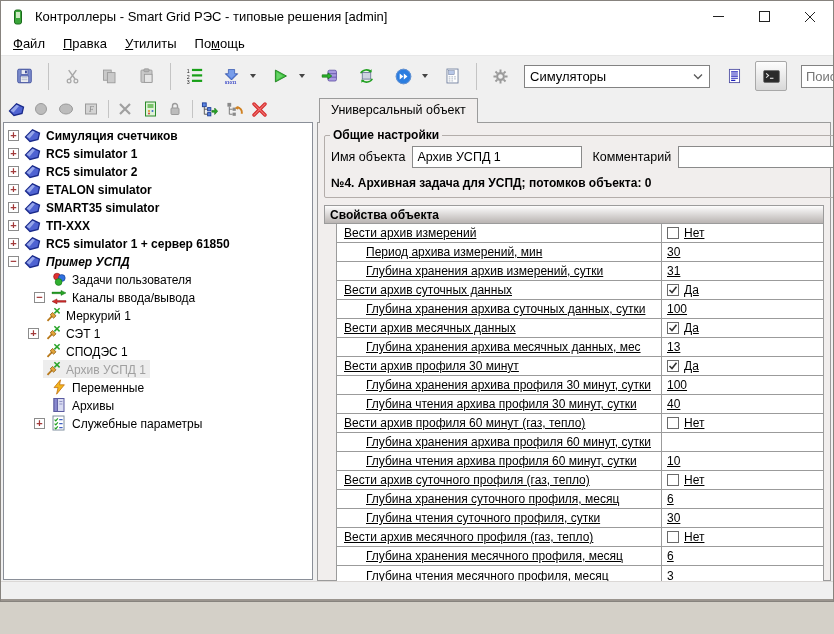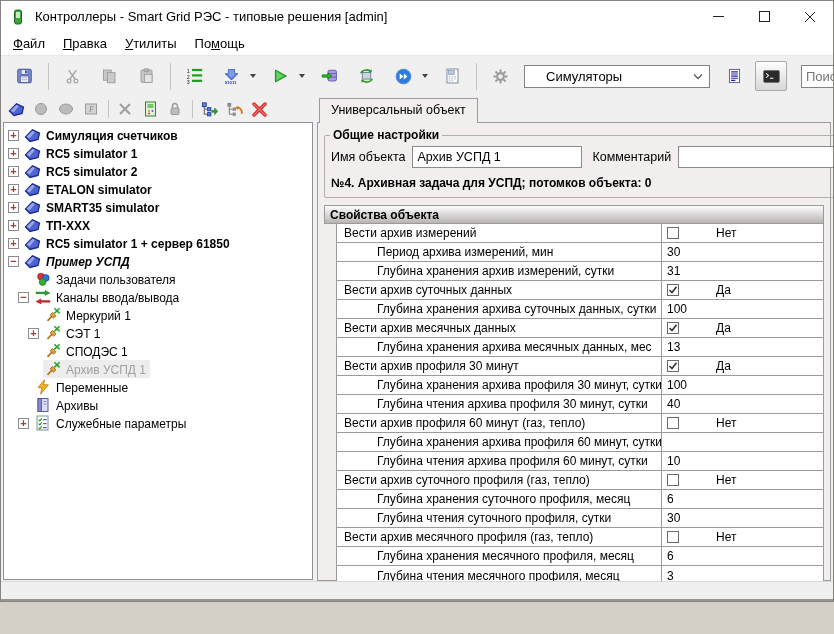--- a/index.html
+++ b/index.html
@@ -19,35 +19,35 @@
   
   .toolbar{height:41px;background:#f0f0f0;border-top:1px solid #e7e7e7;display:flex;align-items:center;
     padding:0 0 0 7px;flex-shrink:0;overflow:hidden;}
   .tbtn{width:32px;height:30px;display:flex;align-items:center;justify-content:center;background:transparent;
     border:1px solid transparent;padding:0;margin-right:5px;flex-shrink:0;}
   .tbtn.raised{background:linear-gradient(#fdfdfd,#d8d8d8);border:1px solid #a8a8a8;border-radius:2px;}
   .caret{width:0;height:0;border-left:3.5px solid transparent;border-right:3.5px solid transparent;
     border-top:4px solid #444;margin:0 8px 0 -2px;flex-shrink:0;}
   .tsep{width:1px;height:27px;background:#c4c4c4;margin:0 7px 0 3px;flex-shrink:0;}
   .combo{width:186px;height:23px;border:1px solid #828282;background:#fff;display:flex;align-items:center;
-    padding-left:21px;font-size:13px;margin:0 8px 0 3px;flex-shrink:0;}
+    padding-left:5px;font-size:13px;margin:0 8px 0 3px;flex-shrink:0;}
   .combo .cval{flex:1;}
   .combo .chev{color:#5a5a5a;font-size:10px;margin-right:6px;}
   .searchbox{width:84px;height:23px;border:1px solid #828282;background:#fff;font-size:13px;padding:0 4px;
     margin-left:9px;flex-shrink:0;font-family:"Liberation Sans",sans-serif;color:#555;}
   
   .main{flex:1;display:flex;min-height:0;}
   .left{width:316px;display:flex;flex-direction:column;background:#f0f0f0;flex-shrink:0;}
   .treebar{height:26px;display:flex;align-items:center;padding-left:3px;flex-shrink:0;}
   .ttbtn{width:24px;height:22px;display:flex;align-items:center;justify-content:center;background:transparent;
     border:none;padding:0;margin-right:1px;flex-shrink:0;}
   .ttsep{width:1px;height:18px;background:#c4c4c4;margin:0 4px;flex-shrink:0;}
   .tree{flex:1;background:#fff;border:1px solid #8a8f98;margin:0 4px 1px 2px;overflow:hidden;padding-top:3px;}
   .titem{height:18px;display:flex;align-items:center;}
-  .titem.lvl0{padding-left:4px;} .titem.lvl1{padding-left:14px;} .titem.lvl2{padding-left:24px;}
+  .titem.lvl0{padding-left:4px;} .titem.lvl1{padding-left:30px;} .titem.lvl2{padding-left:24px;}
   .expand{width:11px;height:11px;border:1px solid #8c8c8c;background:#fff;color:#a23a3a;font-size:11px;
     line-height:9px;text-align:center;margin-right:4px;flex-shrink:0;font-weight:bold;}
   .espacer{width:15px;flex-shrink:0;}
   .tbody{display:flex;align-items:flex-end;gap:5px;padding:1px 4px 1px 1px;}
   .tbody.selected{background:#ededed;}
   .tbody.selected .tlabel{color:#a0a0a0;}
   .ticon{width:17px;height:16px;display:inline-flex;align-items:center;justify-content:center;flex-shrink:0;}
   .ticon svg{display:block;}
   .tlabel{font-size:12px;white-space:nowrap;}
   .tlabel.b{font-weight:bold;} .tlabel.i{font-style:italic;}
@@ -60,27 +60,27 @@
   .groupbox{border:1px solid #b3adaa;border-radius:2px;margin:0 1px;padding:3px 6px 5px 6px;}
   .groupbox legend{font-size:12px;font-weight:bold;padding:0 3px;margin-left:-1px;}
   .grow{display:flex;align-items:center;gap:7px;margin-top:1px;}
   .glabel{font-size:12.5px;white-space:nowrap;}
   .ginput{height:22px;border:1px solid #8a8a8a;background:#fff;font-size:12.5px;padding:0 4px;
     font-family:"Liberation Sans",sans-serif;}
   .ginput.name{width:170px;} .ginput.comment{flex:1;min-width:0;}
   .ginfo{font-size:12px;font-weight:bold;margin:8px 0 2px 0;}
   .propshdr{height:19px;margin:7px 1px 0 1px;border:1px solid #9b9b9b;background:linear-gradient(#fdfdfd,#b9b4b2);
     display:flex;align-items:center;padding-left:5px;font-size:12px;font-weight:bold;}
-  .propstable{margin:0 1px 8px 13px;border:1px solid #9b9b9b;border-top:none;background:#f9a8d4;}
+  .propstable{margin:0 1px 8px 13px;border:1px solid #9b9b9b;border-top:none;background:#f9a8d4;text-decoration:underline;}
   .prow{display:flex;height:19px;border-bottom:1px solid #9b9b9b;background:#fff;}
   .prow:last-child{border-bottom:none;}
   .plabel{width:325px;border-right:1px solid #9b9b9b;display:flex;align-items:center;padding-left:7px;
     font-size:12px;white-space:nowrap;overflow:hidden;flex-shrink:0;}
-  .plabel.ind{padding-left:40px;text-align:right;}
-  .pval{flex:1;display:flex;align-items:center;padding-left:5px;font-size:12px;gap:32px;}
+  .plabel.ind{padding-left:29px;text-align:right;}
+  .pval{flex:1;display:flex;align-items:center;padding-left:5px;font-size:12px;}
   .cb{width:12px;height:12px;border:1px solid #6a6a6a;background:#fff;margin-right:5px;flex-shrink:0;
     display:flex;align-items:center;justify-content:center;}
   
   .statusbar{height:20px;background:#f0f0f0;border-top:1px solid #dbd8d6;flex-shrink:0;box-shadow:inset 0 -2px 0 #9a948e;}
 </style>
 </head>
 <body>
 
 <div class="window">
 

